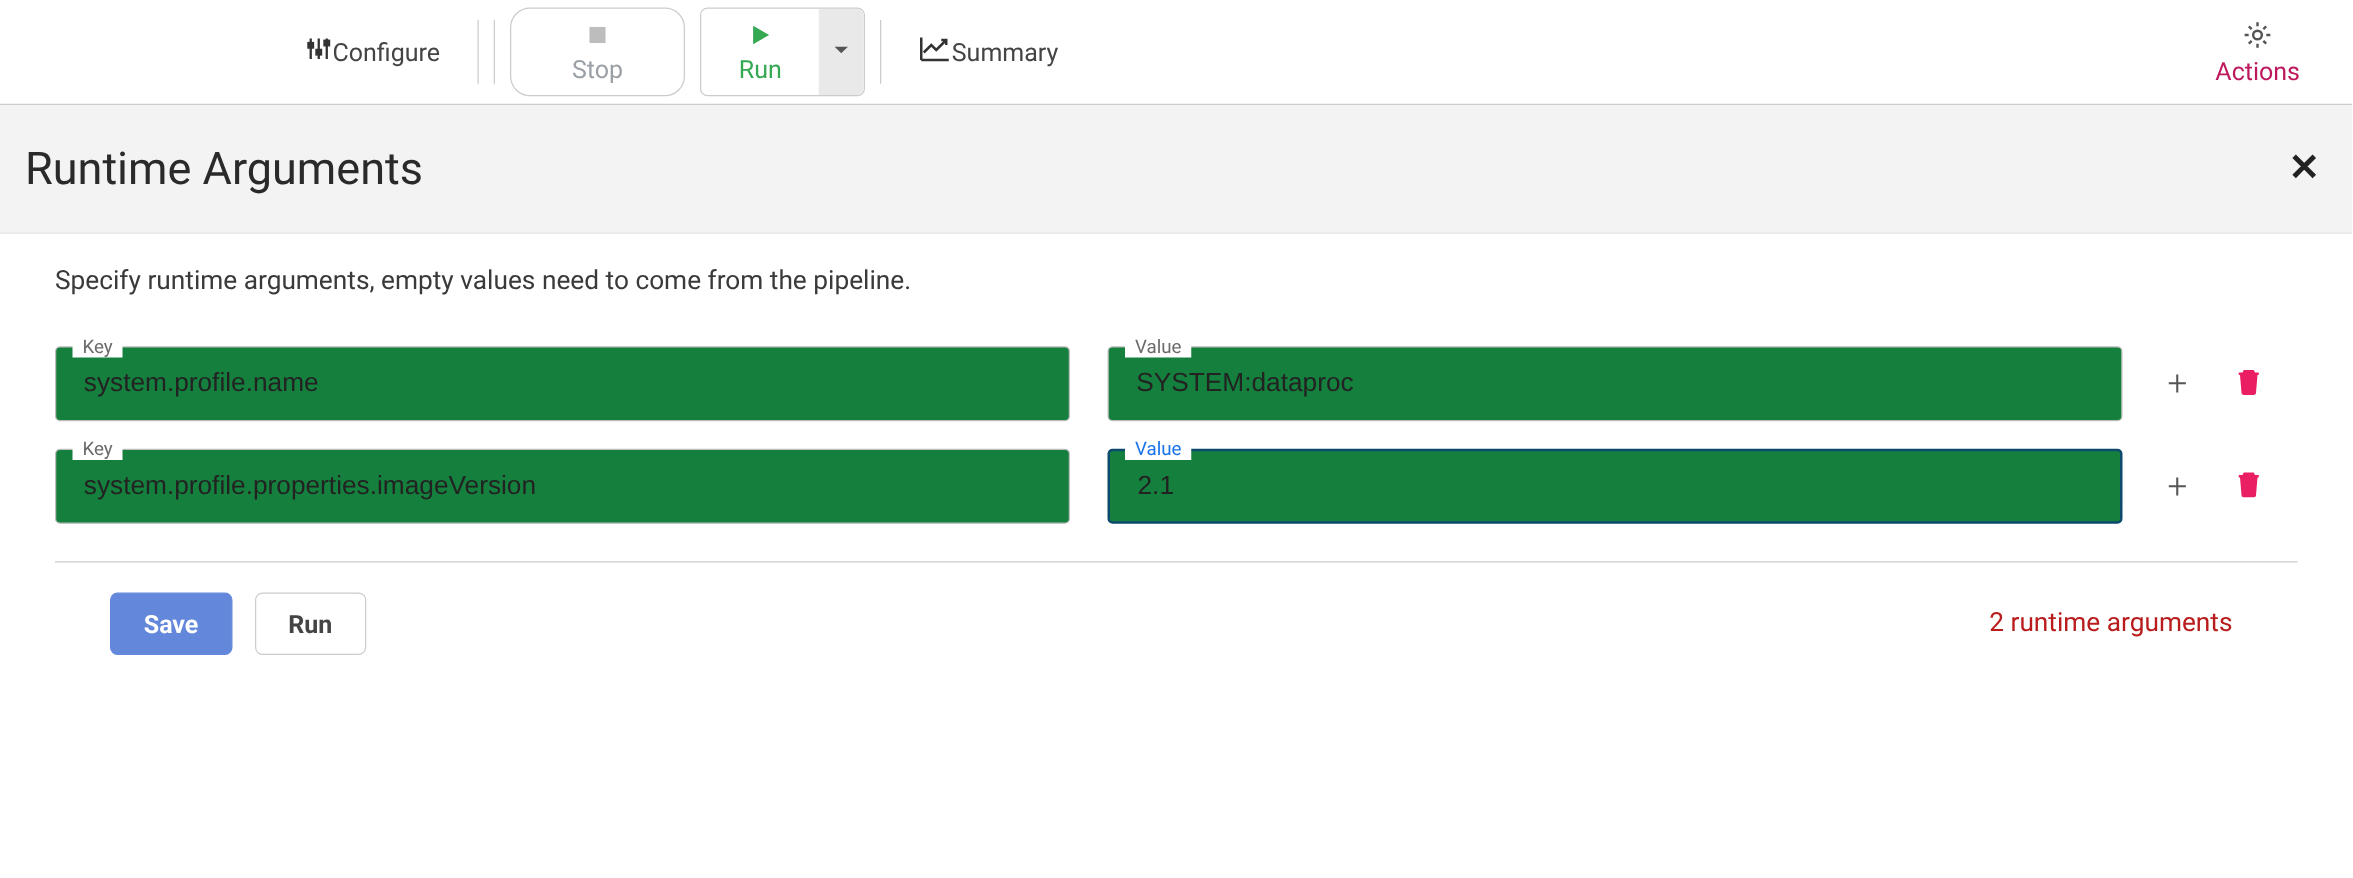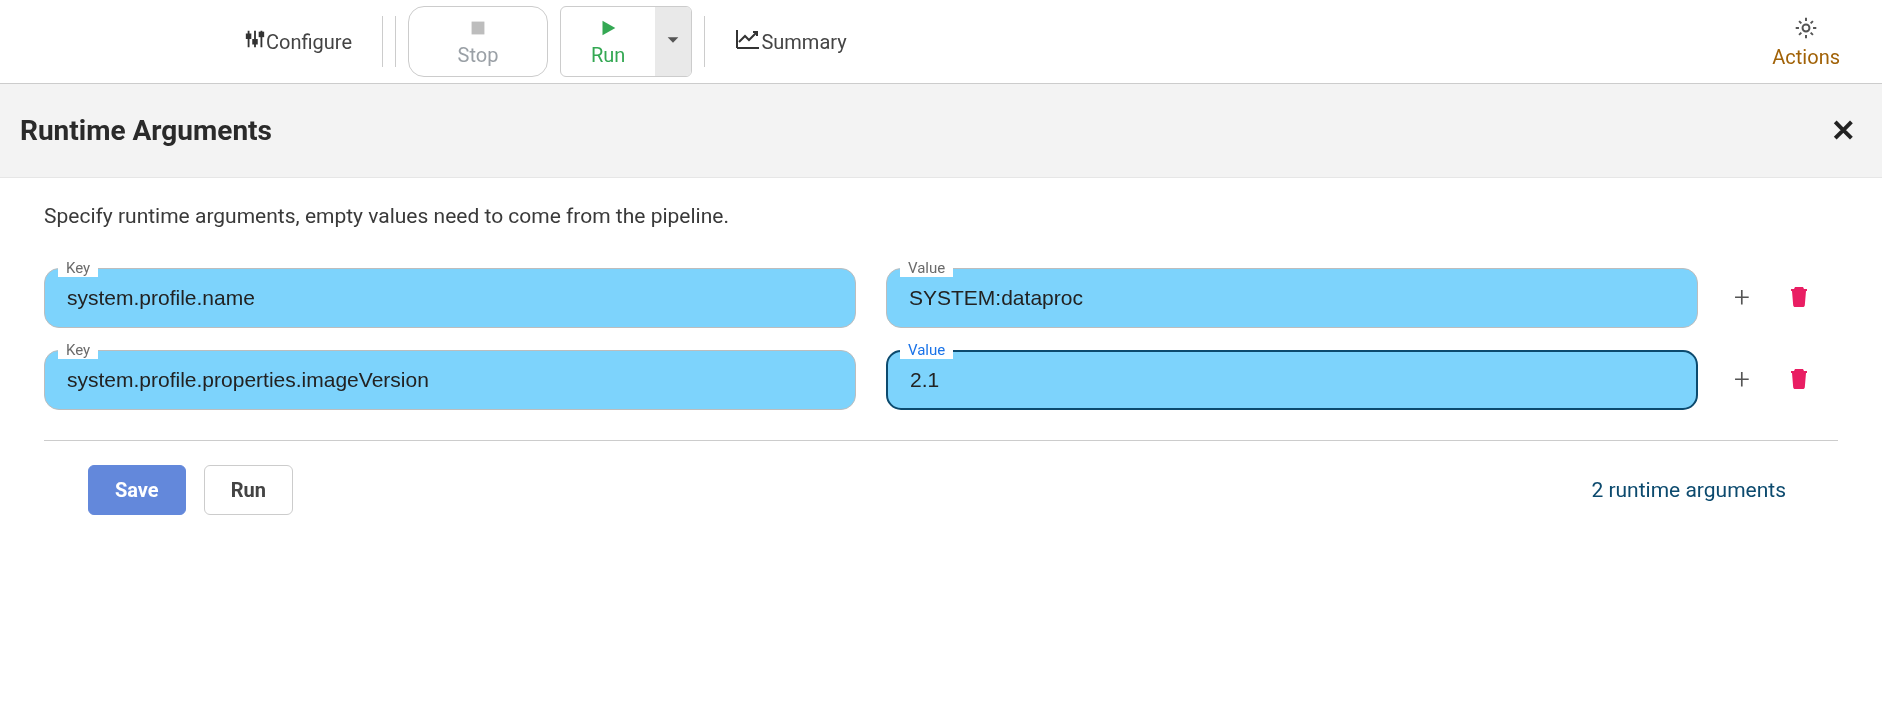--- a/index.html
+++ b/index.html
@@ -93,33 +93,33 @@
   .toolbar-spacer { flex: 1 1 auto; }
 
   .toolbar-actions {
     display: flex;
     flex-direction: column;
     align-items: center;
     justify-content: center;
     padding: 0 42px 0 24px;
     cursor: pointer;
   }
-  .toolbar-actions .label { font-size: 20px; color: #a16207; }
+  .toolbar-actions .label { font-size: 20px; color: #be185d; }
 
   
   .panel-header {
     position: relative;
     background: #f3f3f3;
     border-bottom: 1px solid #e6e6e6;
     padding: 30px 20px 30px 20px;
   }
   .panel-header h2 {
     margin: 0;
-    font-size: 28px;
-    font-weight: 700;
+    font-size: 36px;
+    font-weight: 400;
     color: #2a2a2a;
   }
   .panel-close {
     position: absolute;
     right: 26px;
     top: 50%;
     transform: translateY(-50%);
     cursor: pointer;
     font-size: 30px;
     font-weight: 900;
@@ -145,25 +145,25 @@
     margin-bottom: 22px;
   }
   .field {
     position: relative;
     flex: 0 0 812px;
   }
   .field input {
     width: 100%;
     height: 60px;
     border: 1px solid #bdbdbd;
-    border-radius: 15px;
+    border-radius: 4px;
     padding: 0 22px;
     font-size: 21px;
     color: #222;
-    background: #7dd3fc;
+    background: #15803d;
     outline: none;
   }
   .field.focused input {
     border: 2px solid #0c4a6e;
   }
   .field .floating-label {
     position: absolute;
     top: -9px;
     left: 14px;
     background: #fff;
@@ -216,21 +216,21 @@
     margin-right: 18px;
   }
   .btn-secondary {
     background: #fff;
     color: #444;
     border: 1px solid #ccc;
   }
   .footer-spacer { flex: 1 1 auto; }
   .arg-count {
     font-size: 21px;
-    color: #0c4a6e;
+    color: #b91c1c;
     padding-right: 8px;
   }
 </style>
 </head>
 <body>
 
 <div class="toolbar">
 
   <div class="toolbar-item">
     <span class="icon">

